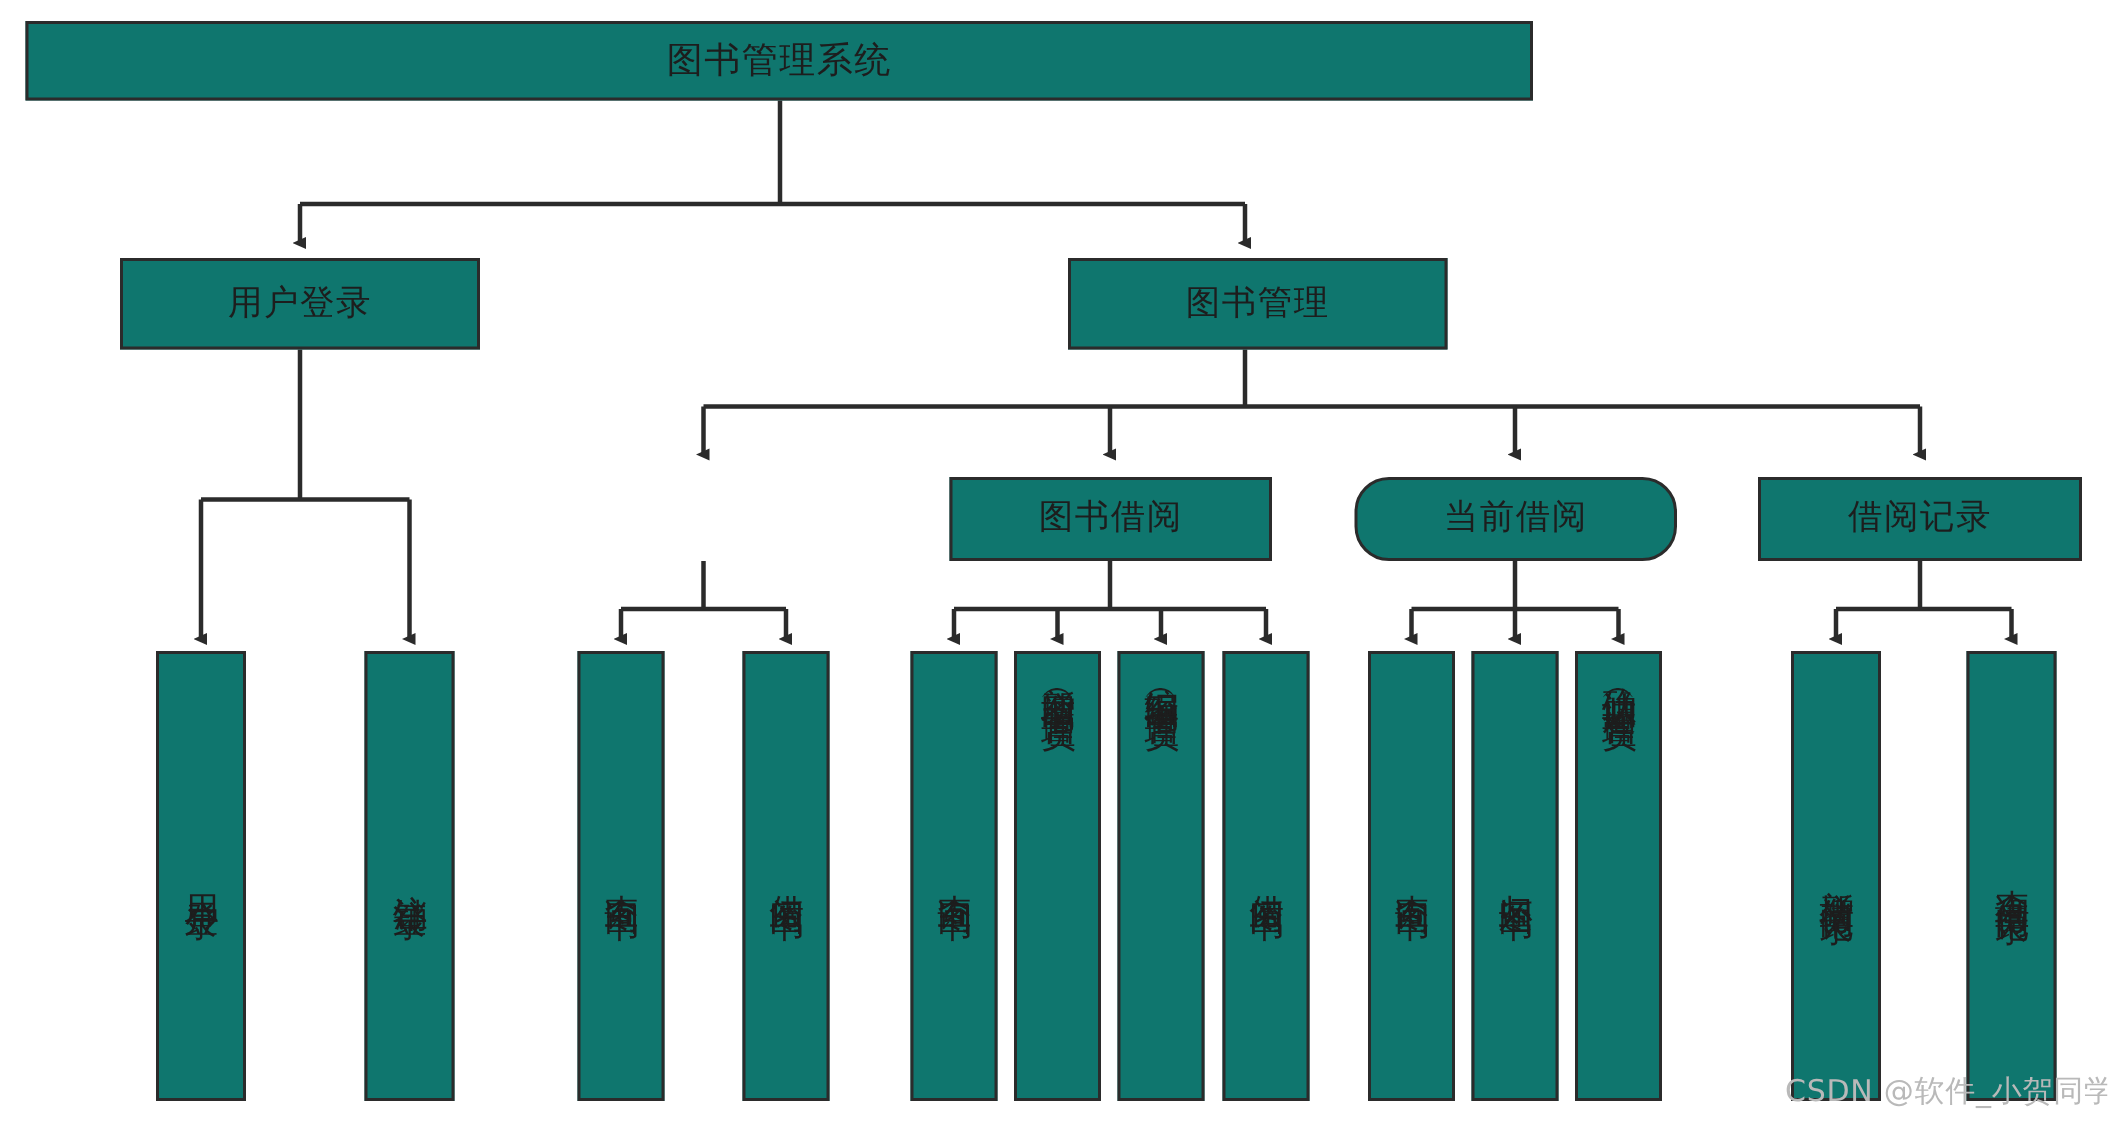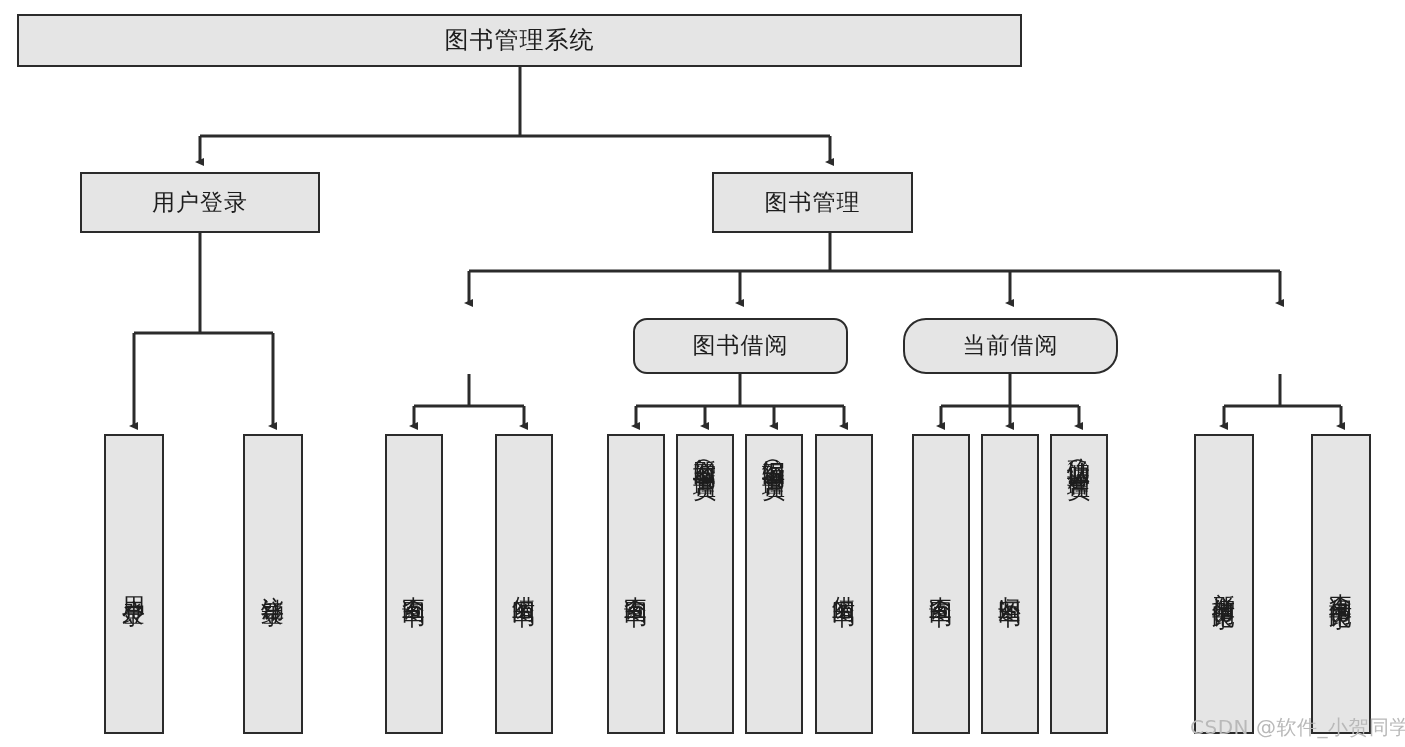--- a/index.html
+++ b/index.html
@@ -23,21 +23,21 @@
     left: 0;
     top: 0;
     width: 1405px;
     height: 747px;
     pointer-events: none;
   }
   .node {
     position: absolute;
     box-sizing: border-box;
     border: 2.5px solid #2b2b2b;
-    background: #e5e5e5;
+    background: #0f766e;
     display: flex;
     align-items: center;
     justify-content: center;
     color: #1d1d1d;
   }
   .node-label {
     display: block;
     text-align: center;
     line-height: 1.18;
     letter-spacing: 1px;
@@ -136,30 +136,33 @@
     </g>
   </svg>
 
   <div class="node horiz root" style="left:17px; top:14px; width:1005px; height:53px;">
     <span class="node-label">图书管理系统</span>
   </div>
 
   <div class="node horiz" style="left:80px; top:172px; width:240px; height:61px;">
     <span class="node-label">用户登录</span>
   </div>
-  <div class="node horiz" style="left:712px; top:172px; width:201px; height:61px;">
+  <div class="node horiz" style="left:712px; top:172px; width:253px; height:61px;">
     <span class="node-label">图书管理</span>
   </div>
 
-  <div class="node horiz" style="left:633px; top:318px; width:215px; height:56px;border-radius:14px;">
+  <div class="node horiz" style="left:633px; top:318px; width:215px; height:56px;">
     <span class="node-label">图书借阅</span>
   </div>
   <div class="node horiz" style="left:903px; top:318px; width:215px; height:56px;border-radius:23px;">
     <span class="node-label">当前借阅</span>
   </div>
+  <div class="node horiz" style="left:1172px; top:318px; width:216px; height:56px;">
+    <span class="node-label">借阅记录</span>
+  </div>
 
   <div class="node vert center" style="left:104px; top:434px; width:60px; height:300px;">
     <span class="node-label">用户登录</span>
   </div>
   <div class="node vert center" style="left:243px; top:434px; width:60px; height:300px;">
     <span class="node-label">注销登录</span>
   </div>
 
   <div class="node vert center" style="left:385px; top:434px; width:58px; height:300px;">
     <span class="node-label">查询图书</span>

